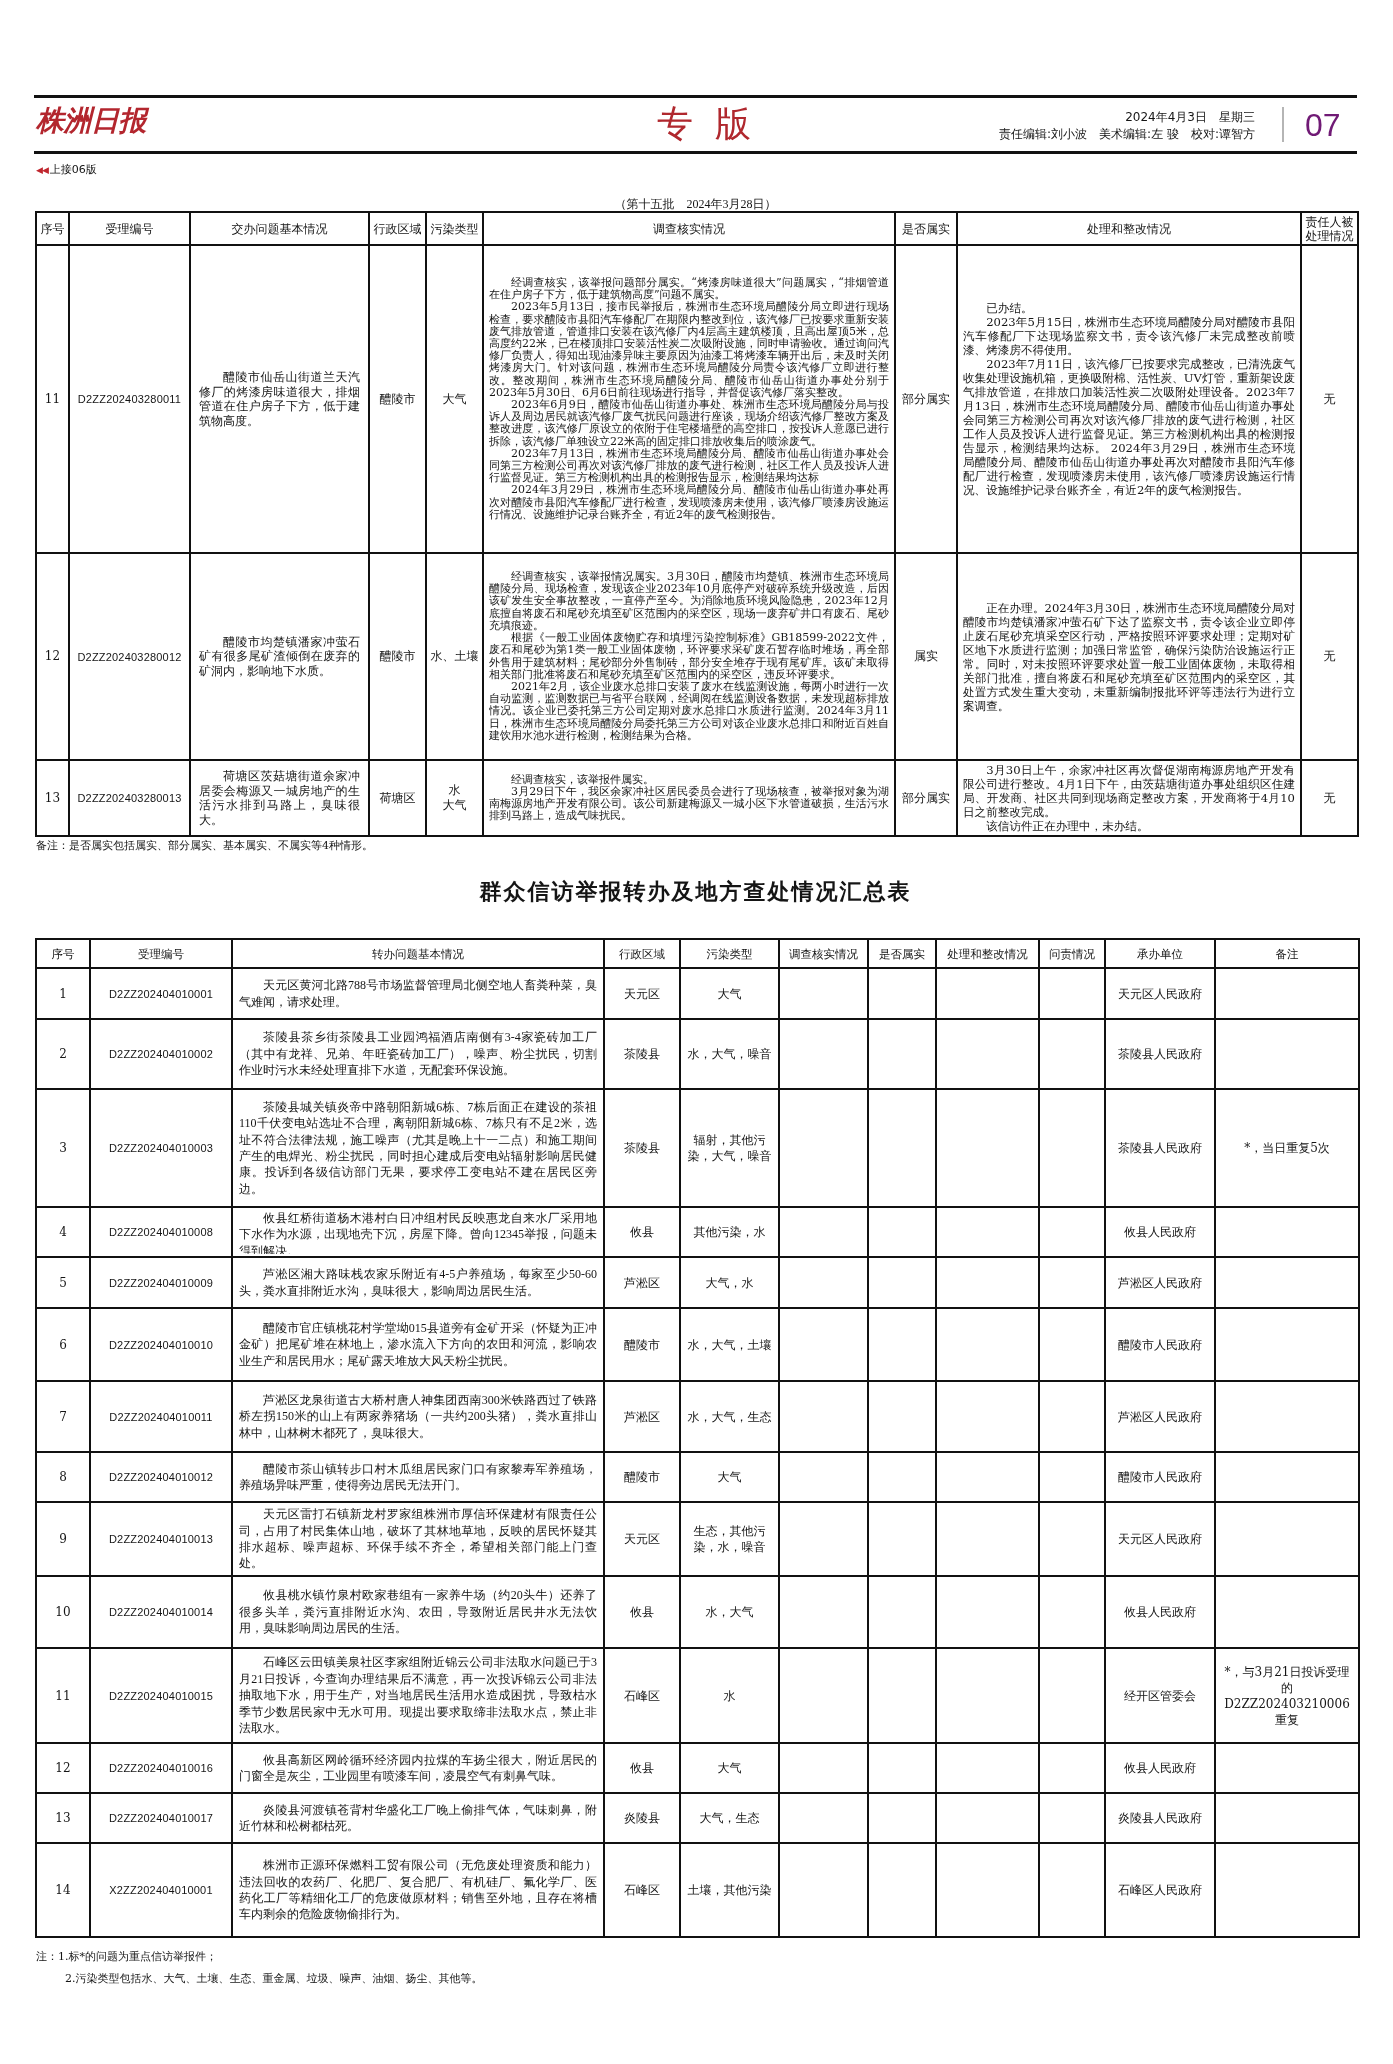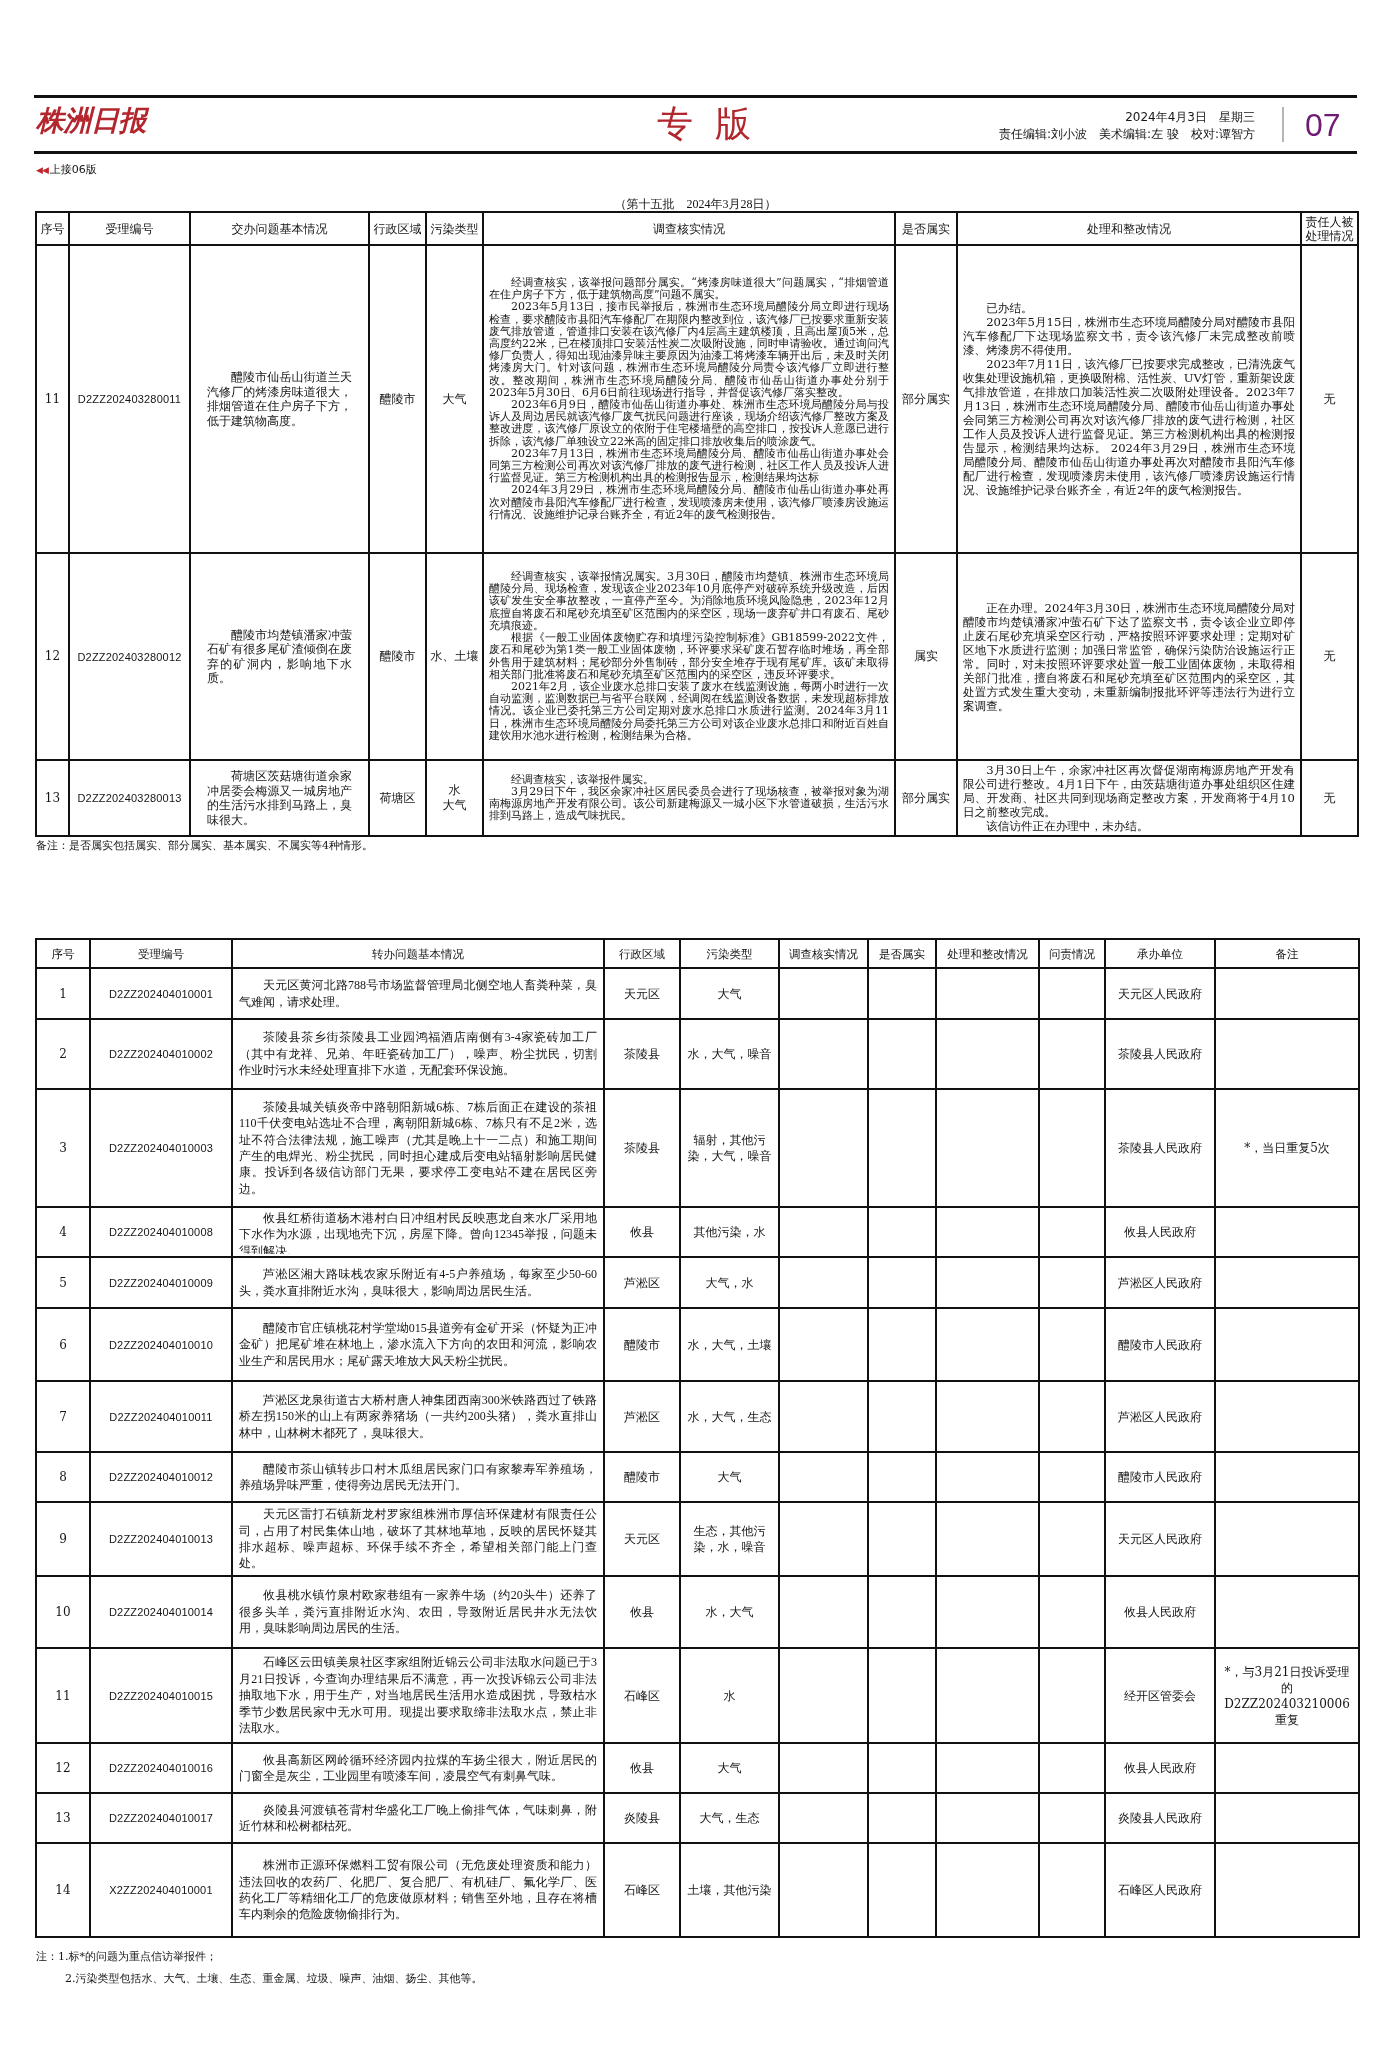--- a/index.html
+++ b/index.html
@@ -30,21 +30,21 @@
   .c{text-align:center;}
   .id{font-family:"Liberation Sans",sans-serif;font-size:11px;letter-spacing:0.2px;text-align:center;}
   .pre{white-space:pre-line;}
   .txt{text-align:justify;border-radius:21px;}
   .txt p{margin:0;text-indent:2em;}
   .cell{max-height:calc(var(--h) - 6px);overflow:hidden;}
 
   .t1{left:35px;top:211px;width:1322px;font-size:11.5px;}
   .t1 th{font-size:12px;line-height:14px;}
   .t1 td.c{font-size:12px;line-height:15px;}
-  .t1 .issue{font-size:12px;line-height:14.5px;padding:0 16px;}
+  .t1 .issue{font-size:12px;line-height:14.5px;padding:0 8px;}
   .t1 .inv{font-size:11px;line-height:12.2px;padding:0 5px;}
   .t1 .hdl{font-size:11.6px;line-height:14px;padding:0 5px;}
 
   .t2{left:35px;top:938px;width:1323px;font-size:12px;}
   .t2 th{font-size:11.5px;line-height:14px;}
   .t2 td.c{font-size:12px;line-height:16px;}
   .t2 .issue{font-size:12px;line-height:16.4px;padding:0 6px;font-family:Liberation Serif, serif;}
 </style>
 </head>
 <body>
@@ -173,20 +173,21 @@
           <p>该信访件正在办理中，未办结。</p>
         </div>
           </td>
         <td class="c">无</td>
       </tr>
     </tbody>
   </table>
 
   <div class="note" style="left:36px;top:839px;">备注：是否属实包括属实、部分属实、基本属实、不属实等4种情形。</div>
 
+  <div class="title t2h">群众信访举报转办及地方查处情况汇总表</div>
 
   <table class="t2">
     <colgroup>
       <col style="width:54px">
         <col style="width:142px">
         <col style="width:372px">
         <col style="width:76px">
         <col style="width:99px">
         <col style="width:89px">
         <col style="width:68px">

